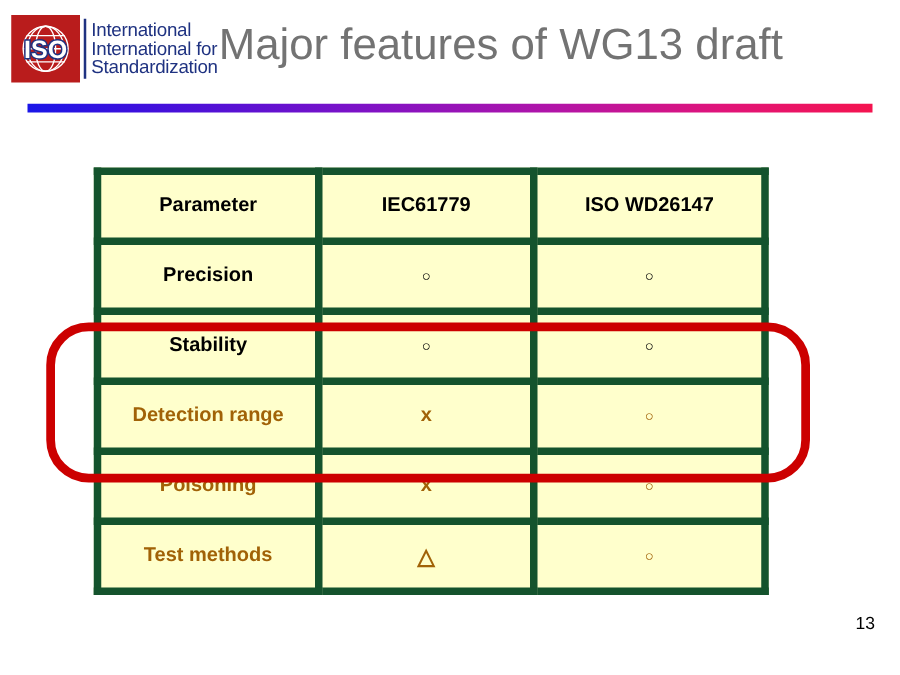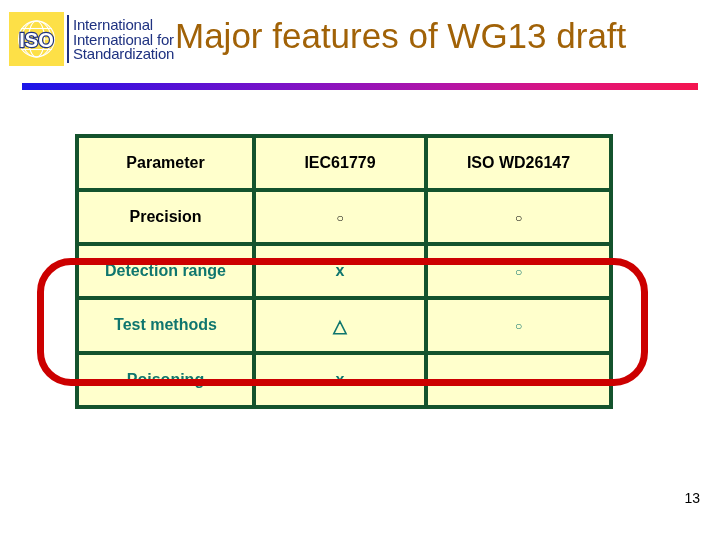--- a/index.html
+++ b/index.html
@@ -28,21 +28,21 @@
     left: 9px;
     top: 12px;
     width: 168px;
     height: 54px;
     display: flex;
     align-items: stretch;
   }
   #iso-mark {
     width: 55px;
     height: 54px;
-    background: #fde047;
+    background: #b91c1c;
     position: relative;
     flex: 0 0 auto;
   }
   #iso-mark svg {
     position: absolute;
     left: 0;
     top: 0;
   }
   #iso-org-text {
     flex: 1 1 auto;
@@ -65,21 +65,21 @@
   }
   #iso-org-text div { white-space: nowrap; }
 
   #slide-title {
     position: absolute;
     left: 175px;
     top: 14px;
     right: 4px;
     font-size: 35px;
     line-height: 44px;
-    color: #a16207;
+    color: #737373;
     white-space: nowrap;
   }
 
   #gradient-bar {
     position: absolute;
     left: 22px;
     top: 83px;
     width: 676px;
     height: 7px;
     background: linear-gradient(to right, #1a16e8 0%, #3a10de 12%, #7a12c8 38%, #b114a8 62%, #e0147a 82%, #f4144f 100%);
@@ -97,34 +97,34 @@
     width: 534px;
     table-layout: fixed;
     background: #ffffcc;
   }
   table#features-table col.c-param { width: 177px; }
   table#features-table col.c-iec   { width: 172px; }
   table#features-table col.c-iso   { width: 185px; }
 
   table#features-table th,
   table#features-table td {
-    border: 4px solid #14532d;
+    border: 6px solid #14532d;
     background: #ffffcc;
     height: 28px;
     font-size: 16px;
     font-weight: bold;
     padding: 16px 6px;
     box-sizing: border-box;
   }
   table#features-table th { text-align: center; height: 32px; }
   td.param-cell { text-align: center; }
   td.mark-cell  { text-align: center; }
 
   tr.row-black td { color: #000000; }
-  tr.row-red   td { color: #0f766e; }
+  tr.row-red   td { color: #a16207; }
 
   .sym-circle {
     font-size: 12px;
     font-weight: normal;
     line-height: 1;
     display: inline-block;
     vertical-align: middle;
   }
   .sym-x {
     font-size: 16px;
@@ -205,33 +205,38 @@
         <th>IEC61779</th>
         <th>ISO WD26147</th>
       </tr>
     </thead>
     <tbody>
       <tr class="row-black">
         <td class="param-cell">Precision</td>
         <td class="mark-cell"><span class="sym-circle">○</span></td>
         <td class="mark-cell"><span class="sym-circle">○</span></td>
       </tr>
+      <tr class="row-black">
+        <td class="param-cell">Stability</td>
+        <td class="mark-cell"><span class="sym-circle">○</span></td>
+        <td class="mark-cell"><span class="sym-circle">○</span></td>
+      </tr>
       <tr class="row-red">
         <td class="param-cell">Detection range</td>
         <td class="mark-cell"><span class="sym-x">x</span></td>
         <td class="mark-cell"><span class="sym-circle">○</span></td>
       </tr>
       <tr class="row-red">
+        <td class="param-cell">Poisoning</td>
+        <td class="mark-cell"><span class="sym-x">x</span></td>
+        <td class="mark-cell"><span class="sym-circle">○</span></td>
+      </tr>
+      <tr class="row-red">
         <td class="param-cell">Test methods</td>
         <td class="mark-cell"><span class="sym-tri">△</span></td>
-        <td class="mark-cell"><span class="sym-circle">○</span></td>
-      </tr>
-      <tr class="row-red">
-        <td class="param-cell">Poisoning</td>
-        <td class="mark-cell"><span class="sym-x">x</span></td>
         <td class="mark-cell"><span class="sym-circle">○</span></td>
       </tr>
     </tbody>
   </table>
 </div>
 
 <div id="highlight-oval"></div>
 
 <div id="page-number">13</div>
 

